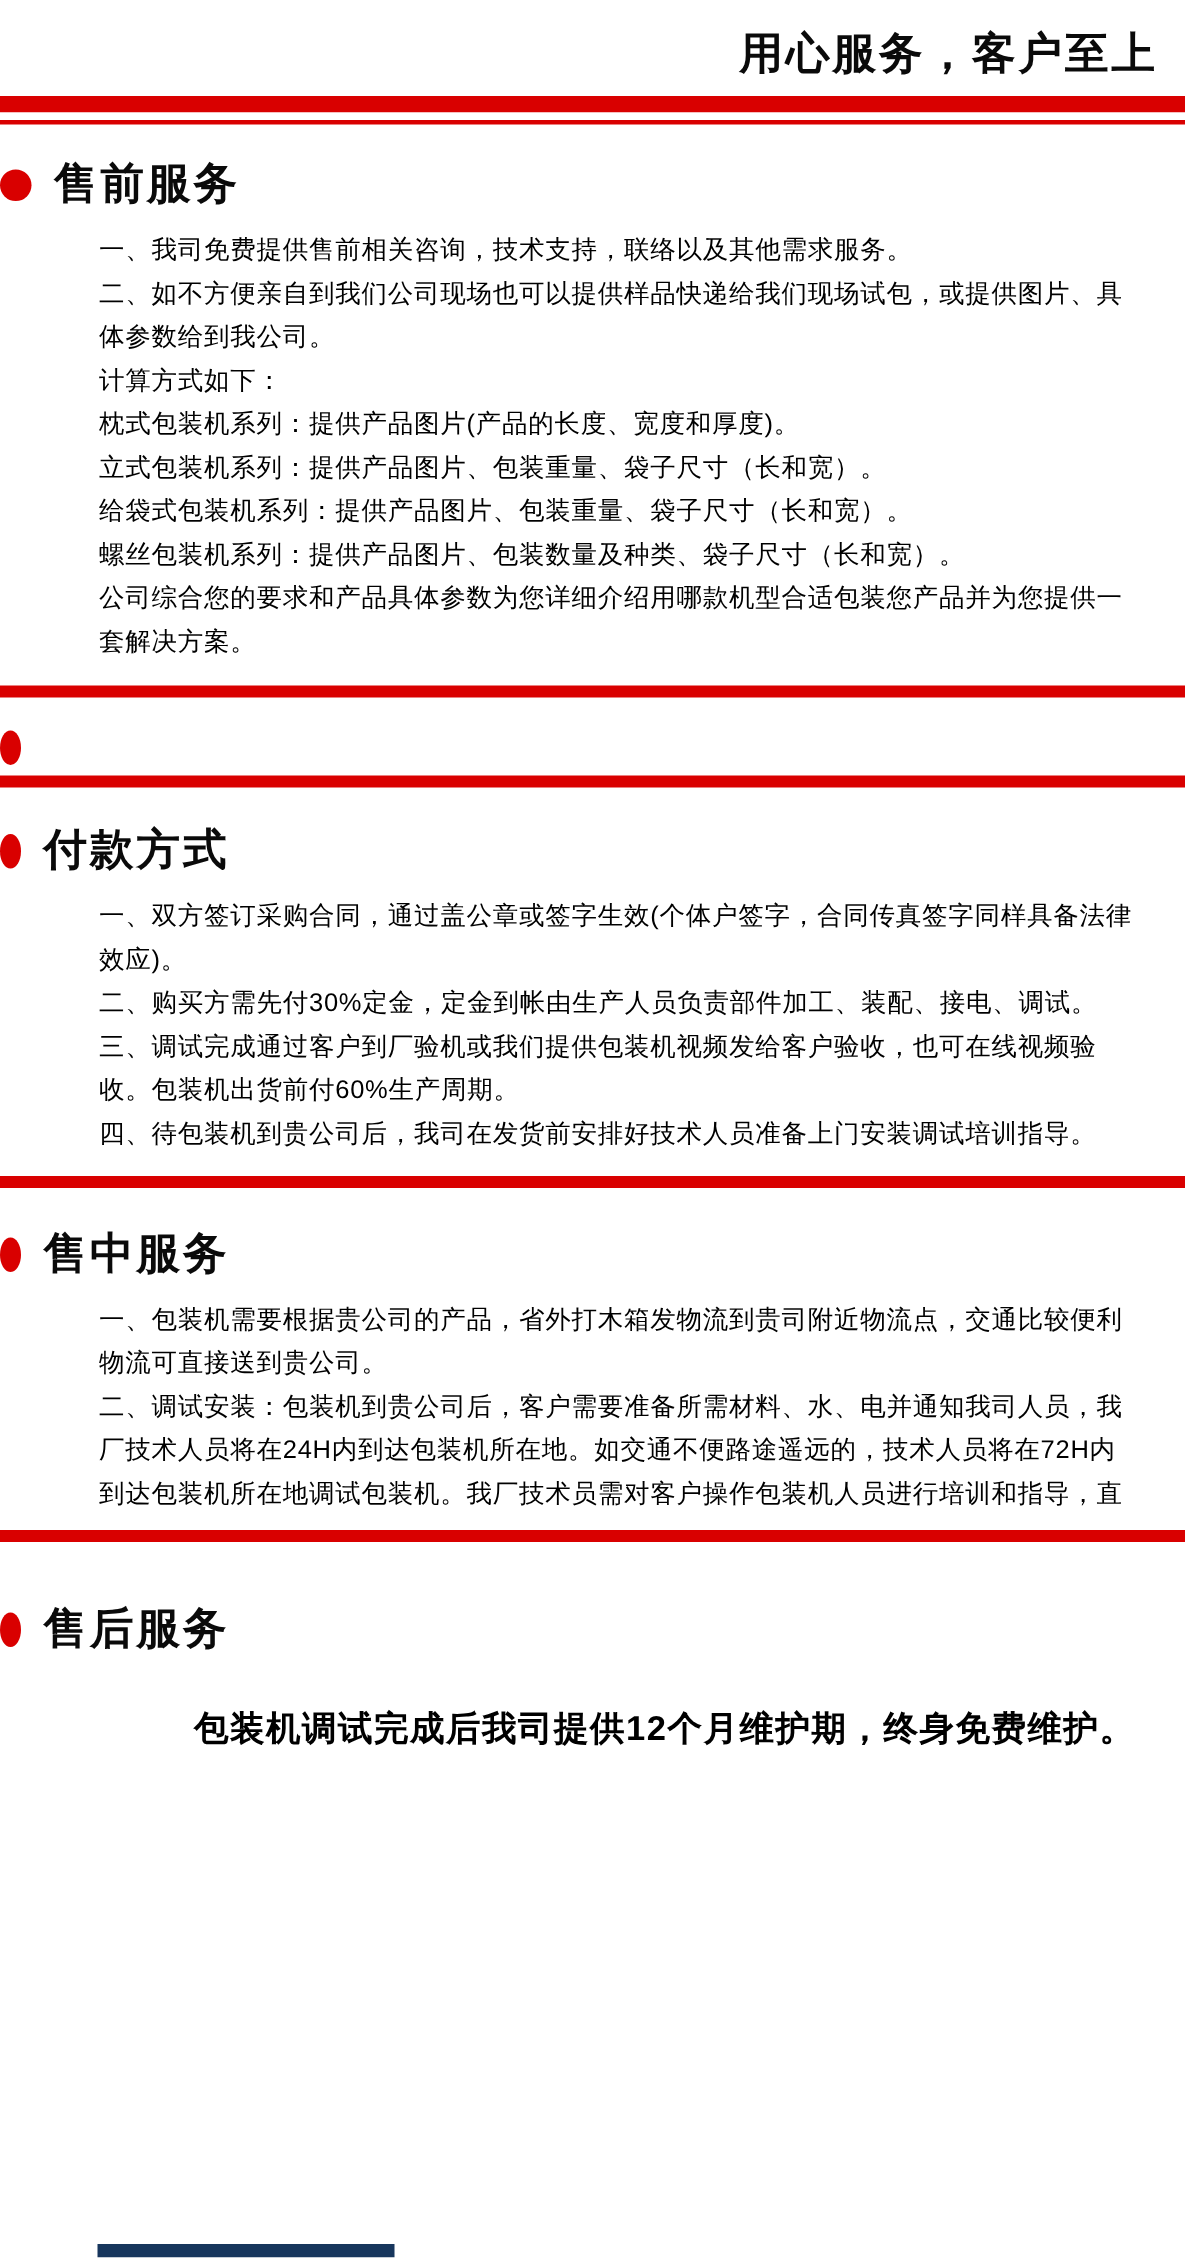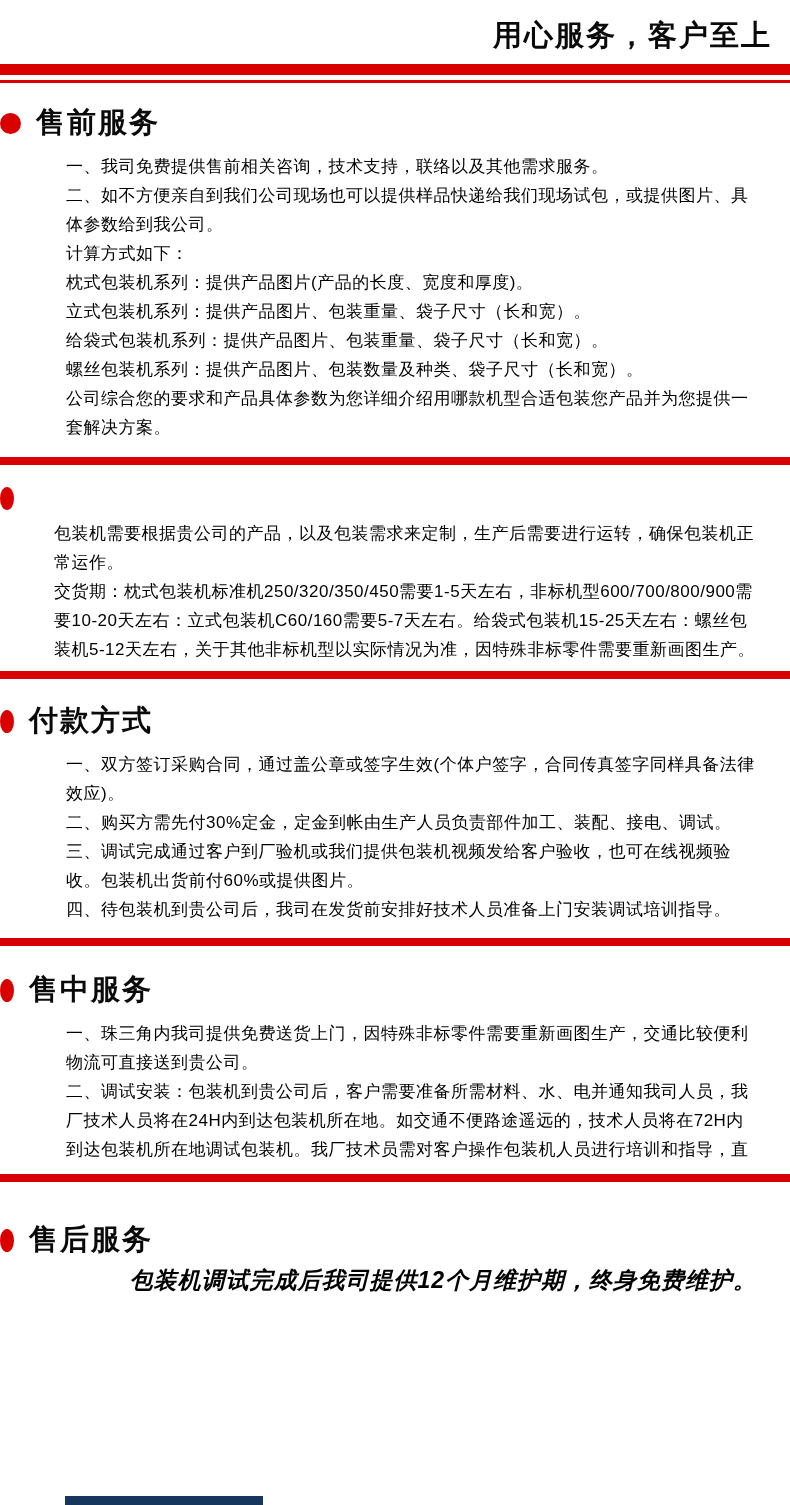--- a/index.html
+++ b/index.html
@@ -63,21 +63,21 @@
     letter-spacing: 0.5px;
   }
   .svc-body p { margin: 0; }
 
   .sec1 { margin-top: 20px; }
   .sec2 { margin-top: 22px; }
   .sec2 .svc-body { padding-left: 54px; padding-right: 30px; }
   .sec3 { margin-top: 22px; }
   .sec4 { margin-top: 24px; }
   .sec5 { margin-top: 38px; text-align: right; }
-  .sec5 .svc-body { margin-top: 2px; font-style: italic; }
+  .sec5 .svc-body { margin-top: 28px; }
   .sec5 .svc-body p {
     font-weight: bold;
     font-size: 23px;
     line-height: 36px;
     letter-spacing: 1px;
   }
 
   
   .divider { height: 8px; background: var(--accent); }
   .div1 { margin-top: 15px; }
@@ -121,50 +121,46 @@
     <p>公司综合您的要求和产品具体参数为您详细介绍用哪款机型合适包装您产品并为您提供一套解决方案。</p>
   </div>
 </section>
 
 <div class="divider div1"></div>
 
 <section class="svc sec2">
   <div class="svc-head">
     <span class="dot dot-ellipse"></span>
   </div>
-  <div class="svc-body">
-    <p>包装机需要根据贵公司的产品，以及包装需求来定制，生产后需要进行运转，确保包装机正常运作。</p>
-    <p>交货期：枕式包装机标准机250/320/350/450需要1-5天左右，非标机型600/700/800/900需要10-20天左右：立式包装机C60/160需要5-7天左右。给袋式包装机15-25天左右：螺丝包装机5-12天左右，关于其他非标机型以实际情况为准，因特殊非标零件需要重新画图生产。</p>
-  </div>
 </section>
 
 <div class="divider div2"></div>
 
 <section class="svc sec3">
   <div class="svc-head">
     <span class="dot dot-ellipse"></span>
     <h2 class="svc-title">付款方式</h2>
   </div>
   <div class="svc-body">
     <p>一、双方签订采购合同，通过盖公章或签字生效(个体户签字，合同传真签字同样具备法律效应)。</p>
     <p>二、购买方需先付30%定金，定金到帐由生产人员负责部件加工、装配、接电、调试。</p>
-    <p>三、调试完成通过客户到厂验机或我们提供包装机视频发给客户验收，也可在线视频验收。包装机出货前付60%或提供图片。</p>
+    <p>三、调试完成通过客户到厂验机或我们提供包装机视频发给客户验收，也可在线视频验收。包装机出货前付60%生产周期。</p>
     <p>四、待包装机到贵公司后，我司在发货前安排好技术人员准备上门安装调试培训指导。</p>
   </div>
 </section>
 
 <div class="divider div3"></div>
 
 <section class="svc sec4">
   <div class="svc-head">
     <span class="dot dot-ellipse"></span>
     <h2 class="svc-title">售中服务</h2>
   </div>
   <div class="svc-body">
-    <p>一、珠三角内我司提供免费送货上门，因特殊非标零件需要重新画图生产，交通比较便利物流可直接送到贵公司。</p>
+    <p>一、包装机需要根据贵公司的产品，省外打木箱发物流到贵司附近物流点，交通比较便利物流可直接送到贵公司。</p>
     <p>二、调试安装：包装机到贵公司后，客户需要准备所需材料、水、电并通知我司人员，我厂技术人员将在24H内到达包装机所在地。如交通不便路途遥远的，技术人员将在72H内到达包装机所在地调试包装机。我厂技术员需对客户操作包装机人员进行培训和指导，直</p>
   </div>
 </section>
 
 <div class="divider div4"></div>
 
 <section class="svc sec5">
   <div class="svc-head">
     <span class="dot dot-ellipse"></span>
     <h2 class="svc-title">售后服务</h2>

